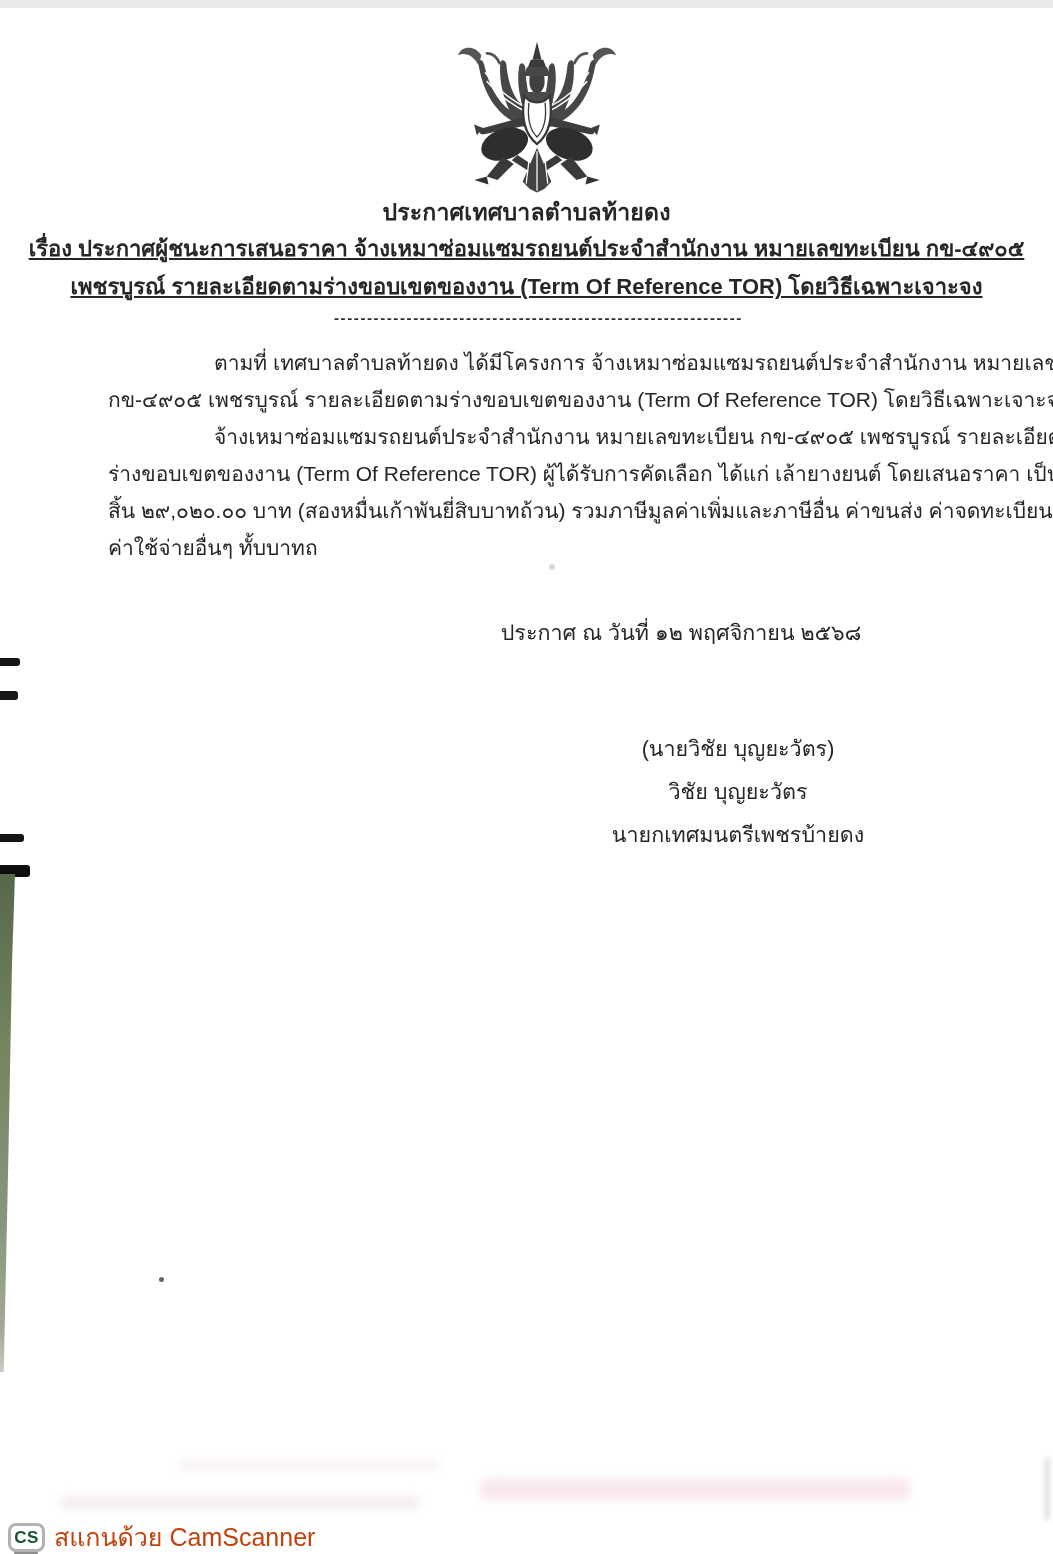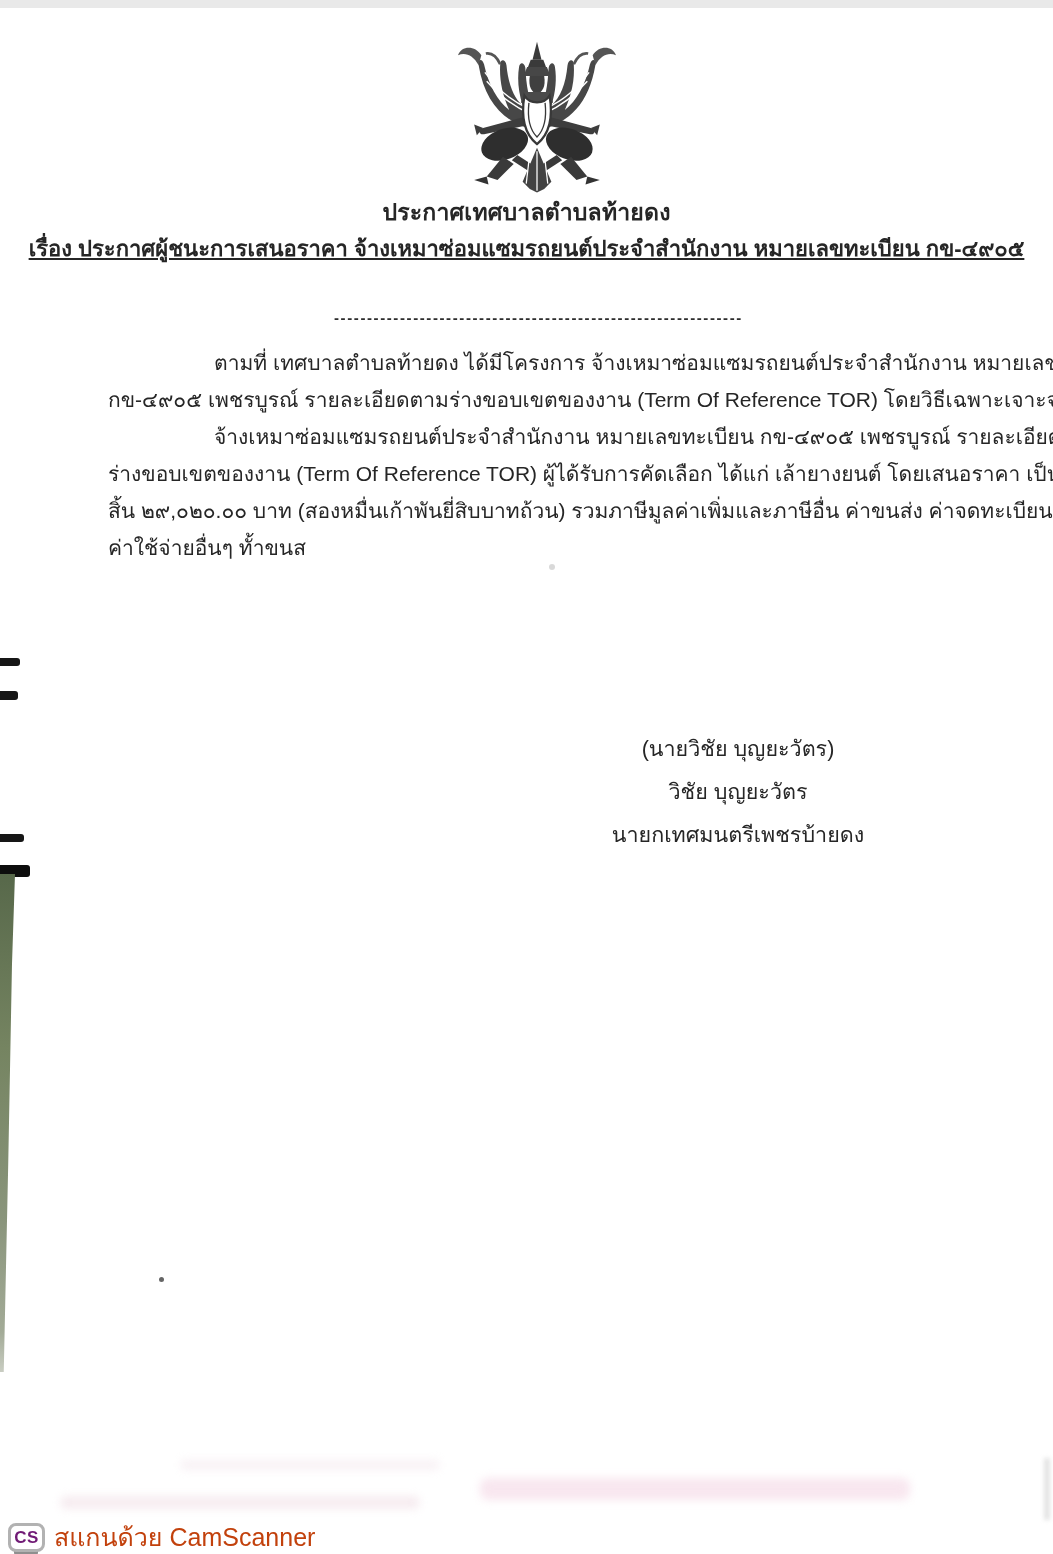--- a/index.html
+++ b/index.html
@@ -45,21 +45,21 @@
   .smudge-a{left:60px; top:1488px; width:360px; height:13px; background:#ecd5de; opacity:.45;}
   .smudge-b{left:480px; top:1470px; width:430px; height:22px; background:#f2cfe0; opacity:.5;}
   .smudge-c{left:180px; top:1452px; width:260px; height:10px; background:#eedde6; opacity:.4;}
   .edge-sliver{left:1044px; top:1450px; width:6px; height:62px; background:#d8d8d8;
     filter:blur(2px); opacity:.7;}
   
   .cs-tab{left:14px; top:1539px; width:24px; height:8px; background:#8f8f8f; border-radius:2px;}
   .cs-badge{left:8px; top:1515px; width:37px; height:29px; background:#fff;
     border:3px solid #b2b2b2; border-radius:8px; box-sizing:border-box;
     display:flex; align-items:center; justify-content:center;
-    font-size:17px; font-weight:bold; color:#701a75; letter-spacing:.5px;}
+    font-size:17px; font-weight:bold; color:#14532d; letter-spacing:.5px;}
   .cs-label{left:54px; top:1515px; height:29px; line-height:29px;
     font-size:25px; color:#c2410c;}
 </style>
 </head>
 <body>
 
 <div class="page">
 
   <svg class="abs emblem" viewBox="0 0 200 176" aria-hidden="true">
     <defs>
@@ -91,31 +91,33 @@
     <path d="M78 128 L112 150 L106 156 L72 134 Z" fill="#3a3a3a"></path>
     <path d="M122 128 L88 150 L94 156 L128 134 Z" fill="#3a3a3a"></path>
     <path d="M100 120 L84 158 L92 166 L100 170 L108 166 L116 158 Z" fill="#424242"></path>
     <path d="M100 124 L100 168" stroke="#ffffff" stroke-width="1.4"></path>
     <path d="M92 126 L88 160" stroke="#ffffff" stroke-width="1.4"></path>
     <path d="M108 126 L112 160" stroke="#ffffff" stroke-width="1.4"></path>
   </svg>
 
   <div class="abs doc-title">ประกาศเทศบาลตำบลท้ายดง</div>
   <div class="abs subject subject-1">เรื่อง ประกาศผู้ชนะการเสนอราคา จ้างเหมาซ่อมแซมรถยนต์ประจำสำนักงาน หมายเลขทะเบียน กข-๔๙๐๕</div>
+  <div class="abs subject subject-2">เพชรบูรณ์ รายละเอียดตามร่างขอบเขตของงาน (Term Of Reference TOR) โดยวิธีเฉพาะเจาะจง</div>
   <div class="abs divider">----------------------------------------------------------------</div>
 
   <div class="abs body-block">
     <div class="body-line indent">ตามที่ เทศบาลตำบลท้ายดง ได้มีโครงการ จ้างเหมาซ่อมแซมรถยนต์ประจำสำนักงาน หมายเลขทะเบียน</div>
     <div class="body-line">กข-๔๙๐๕ เพชรบูรณ์ รายละเอียดตามร่างขอบเขตของงาน (Term Of Reference TOR) โดยวิธีเฉพาะเจาะจง  นั้น</div>
     <div class="body-line indent">จ้างเหมาซ่อมแซมรถยนต์ประจำสำนักงาน หมายเลขทะเบียน กข-๔๙๐๕ เพชรบูรณ์ รายละเอียดตาม</div>
     <div class="body-line">ร่างขอบเขตของงาน (Term Of Reference TOR)  ผู้ได้รับการคัดเลือก ได้แก่ เล้ายางยนต์ โดยเสนอราคา เป็นเงินทั้ง</div>
     <div class="body-line">สิ้น ๒๙,๐๒๐.๐๐ บาท (สองหมื่นเก้าพันยี่สิบบาทถ้วน) รวมภาษีมูลค่าเพิ่มและภาษีอื่น ค่าขนส่ง ค่าจดทะเบียน และ</div>
-    <div class="body-line">ค่าใช้จ่ายอื่นๆ ทั้าขนส</div>
+    <div class="body-line">ค่าใช้จ่ายอื่นๆ ทั้บบาทถ</div>
   </div>
 
+  <div class="abs date-line">ประกาศ ณ วันที่ ๑๒  พฤศจิกายน  ๒๕๖๘</div>
 
   <div class="abs sig-block">
     <div>(นายวิชัย บุญยะวัตร)</div>
     <div>วิชัย บุญยะวัตร</div>
     <div>นายกเทศมนตรีเพชรบ้ายดง</div>
   </div>
 
   <div class="abs edge-bar bar-1"></div>
   <div class="abs edge-bar bar-2"></div>
   <div class="abs edge-bar bar-3"></div>

